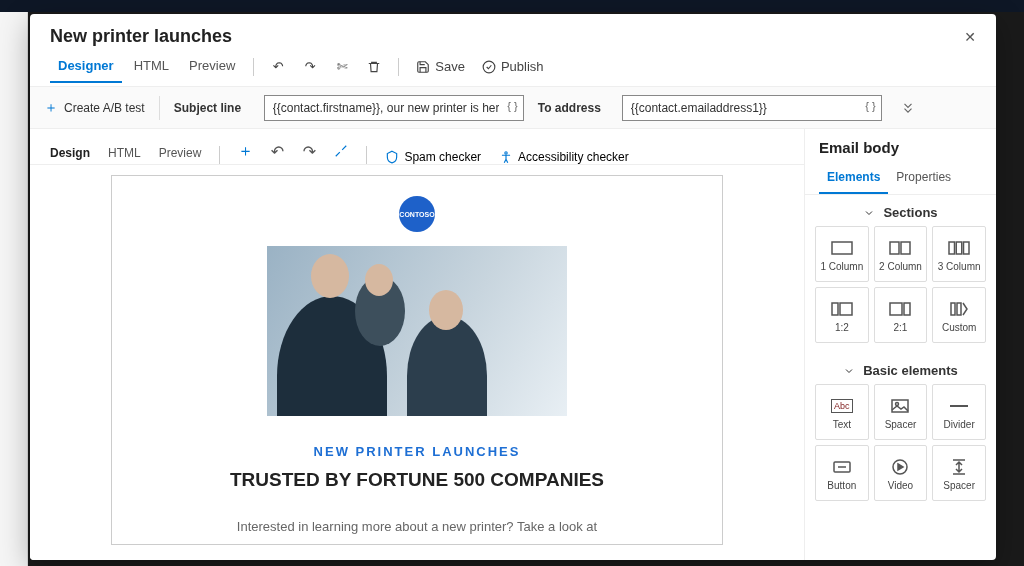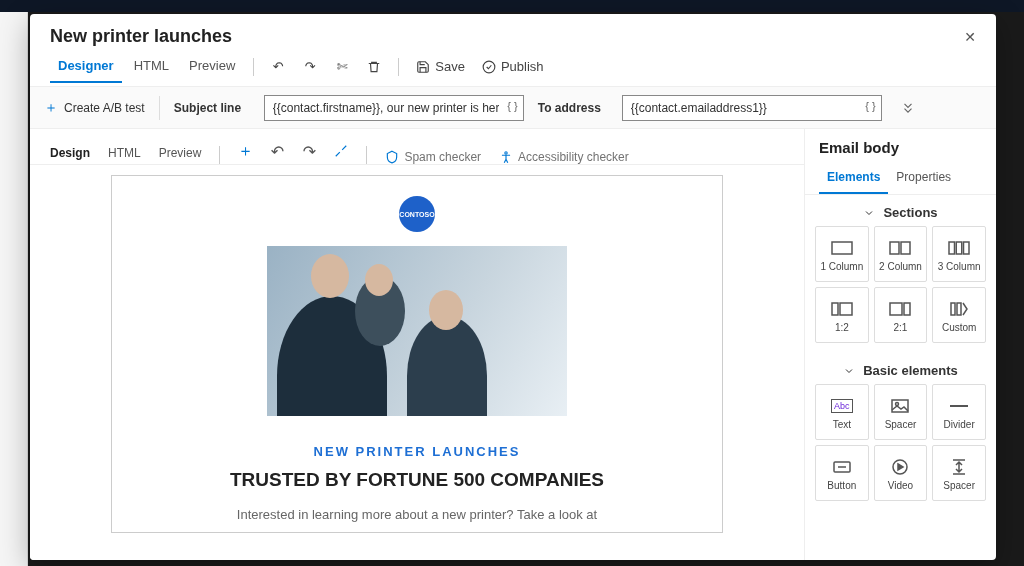--- a/index.html
+++ b/index.html
@@ -28,47 +28,47 @@
   .cf-token { position:absolute; right:6px; top:5px; font-size:11px; color:#666;}
   .chev-btn { width:24px; height:24px; display:flex; align-items:center; justify-content:center; color:#666; cursor:pointer;}
 
   .body-row { flex:1; display:flex; overflow:hidden;}
   .canvas-col { flex:1; display:flex; flex-direction:column; overflow:hidden;}
   .canvas-toolbar { height:36px; display:flex; align-items:flex-end; padding:0 14px; gap:6px; border-bottom:1px solid #eee;}
   .ctb-tab { font-size:12px; padding:4px 6px; color:#555; cursor:pointer;}
   .ctb-tab.active { font-weight:600; color:#222;}
   .ctb-ic { width:26px; height:26px; display:flex; align-items:center; justify-content:center; cursor:pointer; color:#555;}
   .ctb-ic.blue { color:#0078d4;}
-  .ctb-link { display:flex; align-items:center; gap:5px; font-size:12px; color:#737373; cursor:pointer; padding:0 6px;}
+  .ctb-link { display:flex; align-items:center; gap:5px; font-size:12px; color:#000000; cursor:pointer; padding:0 6px;}
 
   .canvas-area { flex:1; overflow:auto; background:#fff; padding:10px 20px;}
   .email-frame { width:612px; margin:0 auto; border:1px solid #ccc; background:#fff; padding:20px 0 10px 0; text-align:center;}
   .logo-circ { width:36px; height:36px; border-radius:50%; background:#1e61c9; margin:0 auto 14px auto; display:flex; align-items:center; justify-content:center; color:#fff; font-size:7px; font-weight:600;}
   .hero-img { width:300px; height:170px; margin:0 auto 28px auto; background:linear-gradient(120deg,#9ab2c4 0%, #c8d5de 60%, #e8eff4 100%); position:relative; overflow:hidden;}
   .person { position:absolute; border-radius:50% 50% 0 0; background:#1d2e3c;}
   .p1 { width:110px; height:160px; left:10px; bottom:-40px;}
   .p2 { width:50px; height:70px; left:88px; bottom:70px; background:#3d4f5c; border-radius:50%;}
   .p3 { width:80px; height:120px; left:140px; bottom:-20px; background:#2c3e4d;}
   .head { position:absolute; border-radius:50%; background:#d6b8a0;}
   .h1 { width:38px; height:44px; left:44px; bottom:118px;}
   .h2 { width:28px; height:32px; left:98px; bottom:120px;}
   .h3 { width:34px; height:40px; left:162px; bottom:86px;}
   .eyebrow { font-size:13px; letter-spacing:2px; color:#1e6fd4; font-weight:600; margin-bottom:10px;}
-  .headline { font-size:19px; font-weight:700; color:#222; margin-bottom:16px;}
+  .headline { font-size:19px; font-weight:700; color:#222; margin-bottom:28px;}
   .lead { font-size:13px; color:#666; padding:0 60px;}
 
   .side-panel { width:192px; border-left:1px solid #eee; display:flex; flex-direction:column; overflow:auto;}
   .sp-title { font-size:15px; font-weight:600; color:#222; padding:10px 14px 8px 14px;}
   .sp-tabs { display:flex; padding:0 14px; border-bottom:1px solid #eee;}
   .sp-tab { font-size:12px; padding:6px 8px 8px 8px; color:#555; cursor:pointer; border-bottom:2px solid transparent;}
   .sp-tab.active { color:#0078d4; border-bottom:2px solid #0078d4; font-weight:600;}
   .sp-section-h { display:flex; align-items:center; gap:8px; padding:10px 14px 6px 14px; font-size:13px; font-weight:600; color:#333; cursor:pointer;justify-content:center;}
   .sp-grid { display:grid; grid-template-columns:repeat(3,1fr); gap:5px; padding:0 10px 10px 10px;}
   .tile { border:1px solid #ddd; border-radius:2px; display:flex; flex-direction:column; align-items:center; justify-content:center; height:56px; cursor:pointer; background:#fff;}
-  .tile-ic { height:22px; display:flex; align-items:center; justify-content:center; color:#6d28d9; font-size:15px;}
+  .tile-ic { height:22px; display:flex; align-items:center; justify-content:center; color:#7f1d1d; font-size:15px;}
   .tile-lb { font-size:10px; color:#444; margin-top:2px;}
   svg { display:block; }
 </style>
 </head>
 <body>
 
 <div class="topbar"></div>
 <div class="bg-sidebar"></div>
 
 <div class="modal">

